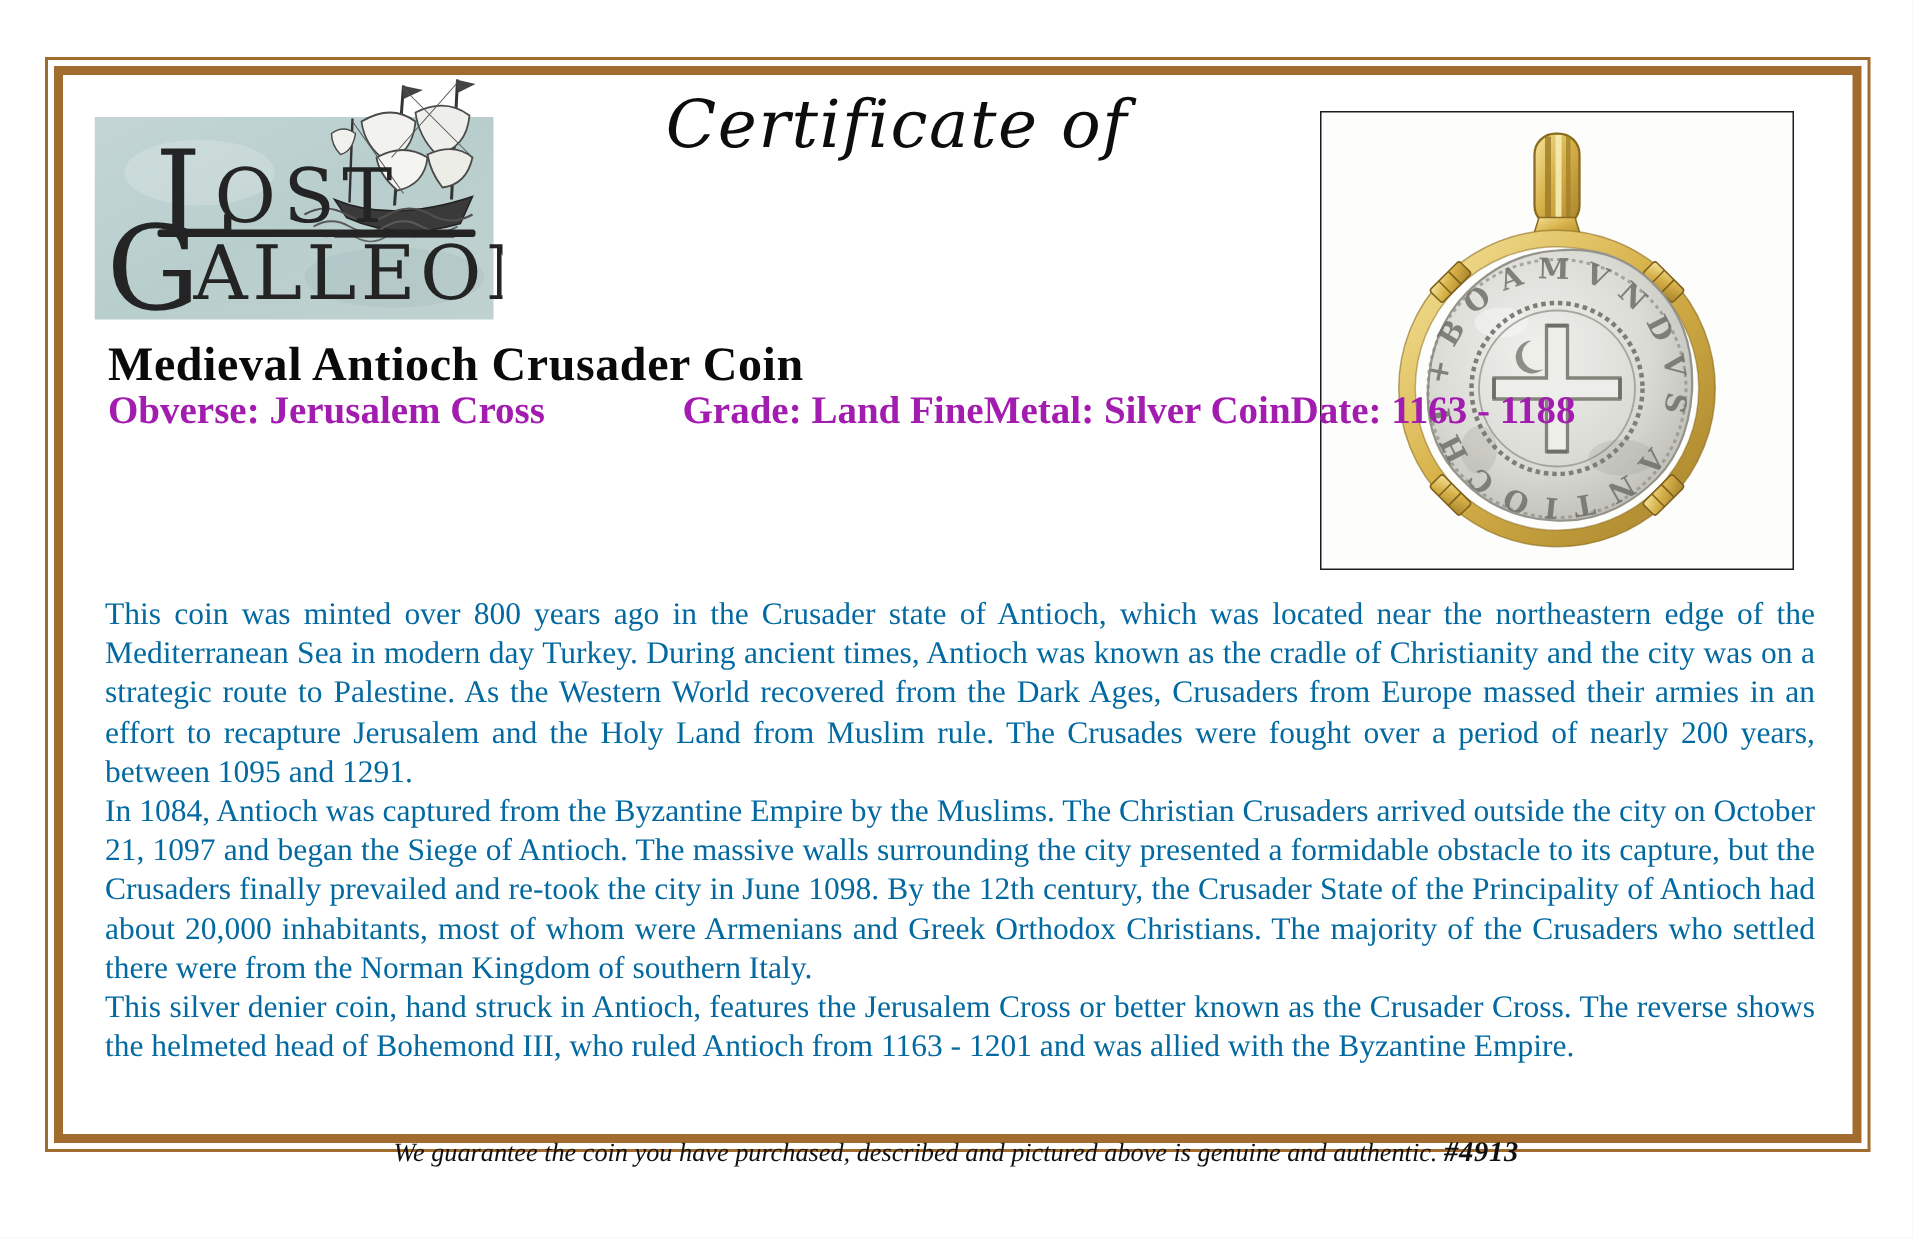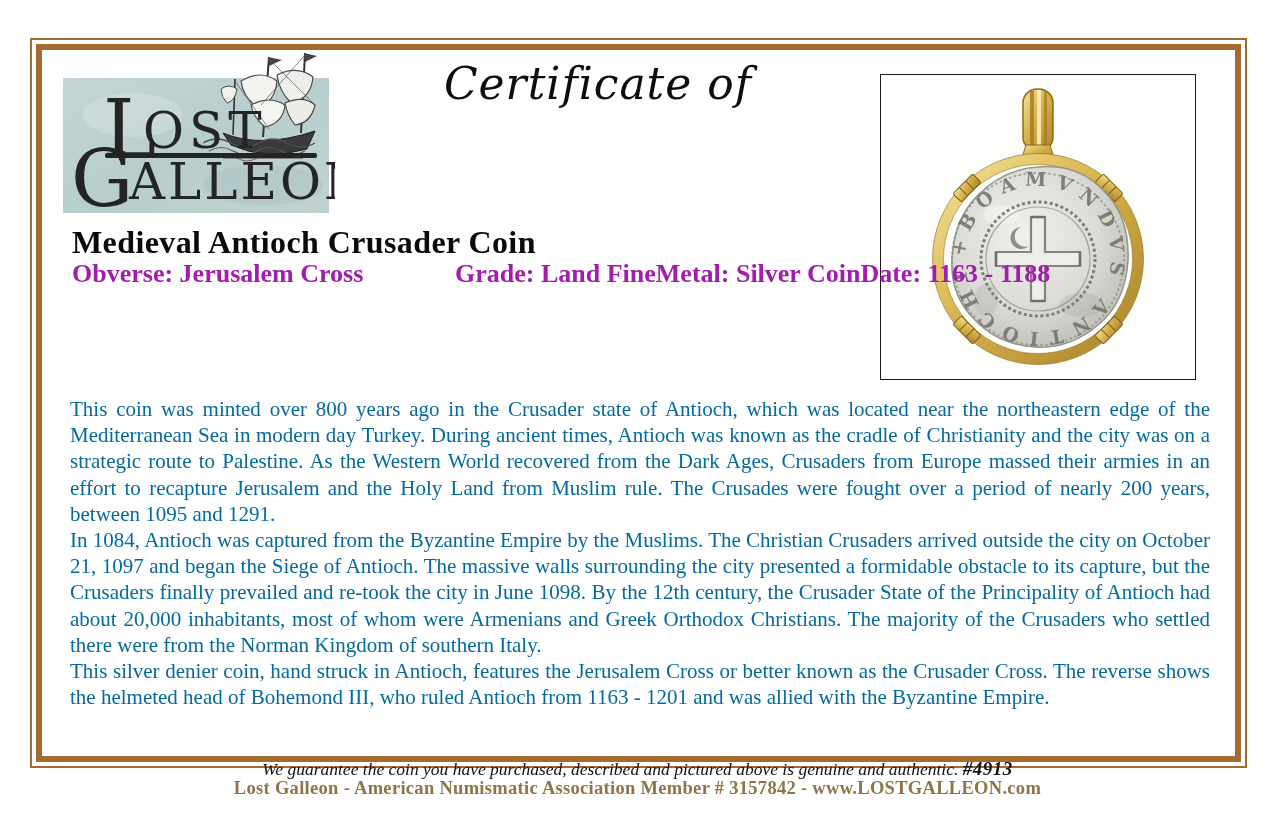--- a/index.html
+++ b/index.html
@@ -204,15 +204,14 @@
     <p>In 1084, Antioch was captured from the Byzantine Empire by the Muslims. The Christian Crusaders arrived outside the city on October 21, 1097 and began the Siege of Antioch. The massive walls surrounding the city presented a formidable obstacle to its capture, but the Crusaders finally prevailed and re-took the city in June 1098. By the 12th century, the Crusader State of the Principality of Antioch had about 20,000 inhabitants, most of whom were Armenians and Greek Orthodox Christians. The majority of the Crusaders who settled there were from the Norman Kingdom of southern Italy.</p>
     <p>This silver denier coin, hand struck in Antioch, features the Jerusalem Cross or better known as the Crusader Cross. The reverse shows the helmeted head of Bohemond III, who ruled Antioch from 1163 - 1201 and was allied with the Byzantine Empire.</p>
   </div>
 
   <div class="guarantee">
     <span>We guarantee the coin you have purchased, described and pictured above is genuine and authentic.</span>
     <span class="cert-num">#4913</span>
   </div>
 
 
-  <div class="footer">Lost Galleon - American Numismatic Association Member # 3157842 - www.LOSTGALLEON.com</div>
 
 </div>
 
 </body></html>

